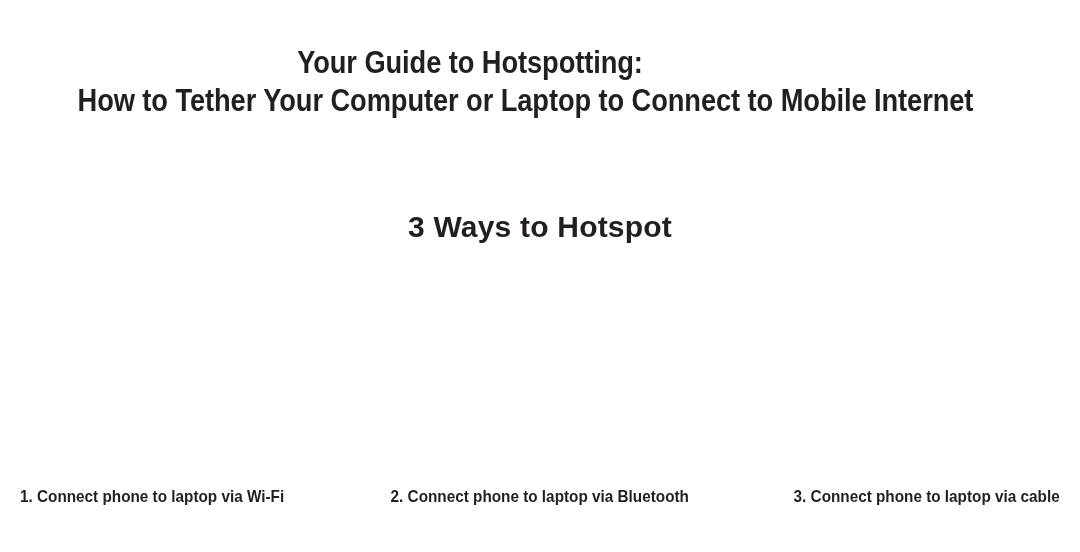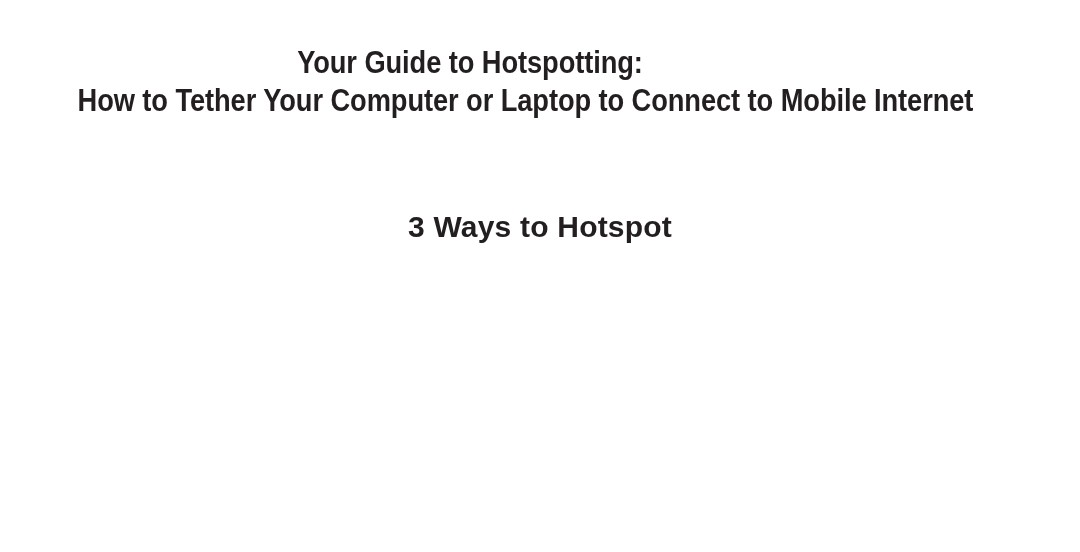--- a/index.html
+++ b/index.html
@@ -127,14 +127,25 @@
   <div class="section-heading">
     <span class="heading-text">3 Ways to Hotspot</span>
   </div>
 
   <div class="illustration-row">
     <div class="illustration-slot"></div>
     <div class="illustration-slot"></div>
     <div class="illustration-slot"></div>
   </div>
 
+  <div class="caption-row">
+    <div class="caption-cell align-left">
+      <span class="caption-text">1. Connect phone to laptop via Wi-Fi</span>
+    </div>
+    <div class="caption-cell align-center">
+      <span class="caption-text">2. Connect phone to laptop via Bluetooth</span>
+    </div>
+    <div class="caption-cell align-right">
+      <span class="caption-text">3. Connect phone to laptop via cable</span>
+    </div>
+  </div>
 
 </div>
 
 </body></html>

